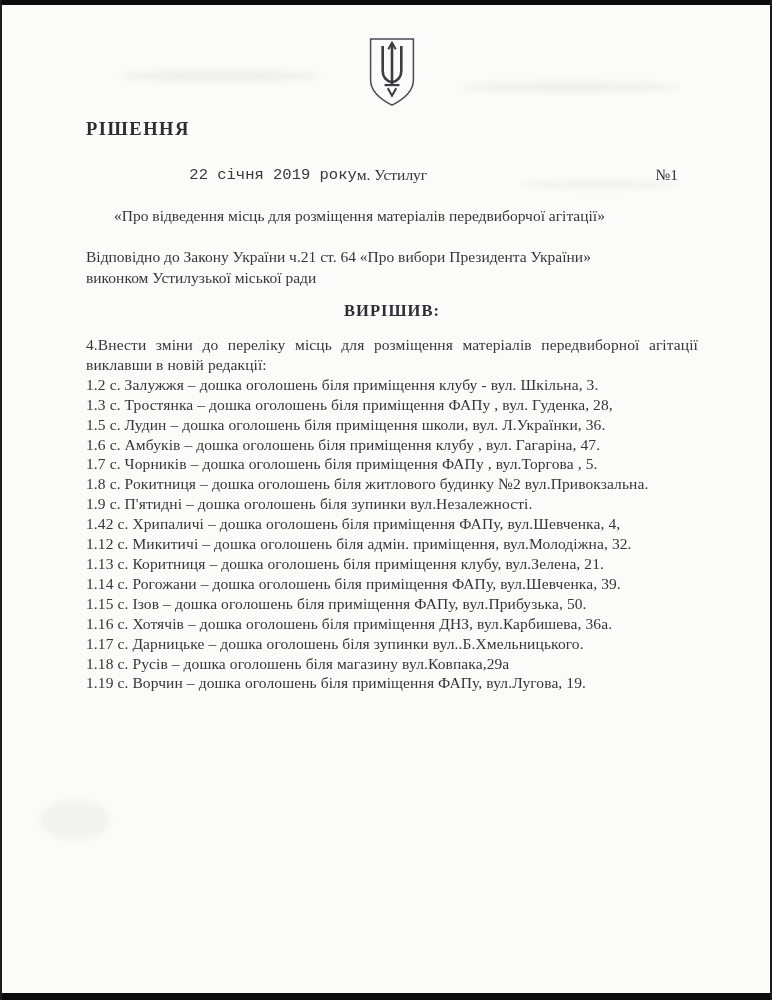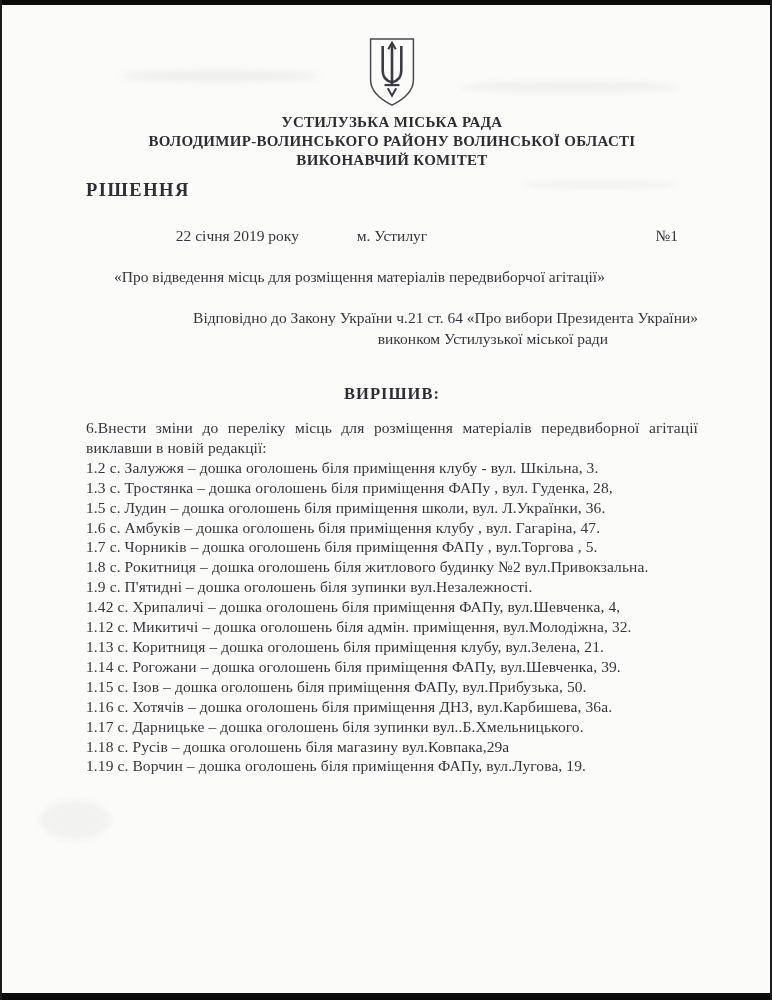--- a/index.html
+++ b/index.html
@@ -40,32 +40,32 @@
   .doc-type {
     font-weight: bold; color: #2d2d35;
     font-size: 18.5px; line-height: 24px; letter-spacing: 1.5px;
     margin-top: 8px;
   }
 
   .meta-row {
     display: grid; grid-template-columns: 1fr auto 1fr;
     margin-top: 24px; font-size: 15.5px; line-height: 20px;
   }
-  .meta-date   { text-align: center;  padding-left: 32px; }
+  .meta-date   { text-align: right;  padding-left: 32px; font-family: Liberation Mono, monospace; }
   .meta-place  { text-align: center; }
   .meta-number { text-align: right; padding-right: 20px; }
 
   .subject-block { margin-top: 20px; padding-left: 28px; font-size: 15.5px; line-height: 21px; }
-  .basis-block   { margin-top: 20px; text-align: right; font-size: 15.5px; line-height: 21px; }
+  .basis-block   { margin-top: 20px; text-align: left; font-size: 15.5px; line-height: 21px; }
   .basis-line2   { padding-right: 90px; }
 
   .resolved-heading {
     text-align: center; font-weight: bold; color: #2d2d35;
     font-size: 16.5px; line-height: 22px; letter-spacing: 1px;
-    margin-top: 34px;
+    margin-top: 12px;
   }
 
   .items { margin-top: 13px; font-size: 15.5px; line-height: 19.9px; }
   .items p { margin: 0; text-align: justify; letter-spacing: .1px; }
 </style>
 </head>
 <body>
 
 <div class="edge edge-top"></div>
 <div class="edge edge-bottom"></div>
@@ -86,25 +86,20 @@
         <path d="M19 12 V37 C19 44 23 48 29 49.5"></path>
         <path d="M39 12 V37 C39 44 35 48 29 49.5"></path>
         <path d="M29 9 V50"></path>
       </g>
       <path d="M25 14 L29 7 L33 14" fill="none" stroke="#3c3c44" stroke-width="2.2"></path>
       <path d="M21 52.5 H37" fill="none" stroke="#3c3c44" stroke-width="2.4"></path>
       <path d="M24.5 56 L29 64 L33.5 56" fill="none" stroke="#3c3c44" stroke-width="2.2"></path>
     </svg>
   </div>
 
-  <div class="org-block">
-    <div class="org-line">УСТИЛУЗЬКА МІСЬКА РАДА</div>
-    <div class="org-line">ВОЛОДИМИР-ВОЛИНСЬКОГО РАЙОНУ  ВОЛИНСЬКОЇ ОБЛАСТІ</div>
-    <div class="org-line">ВИКОНАВЧИЙ  КОМІТЕТ</div>
-  </div>
 
   <div class="doc-type">РІШЕННЯ</div>
 
   <div class="meta-row">
     <span class="meta-date">22 січня 2019 року</span>
     <span class="meta-place">м. Устилуг</span>
     <span class="meta-number">№1</span>
   </div>
 
   <div class="subject-block">
@@ -112,21 +107,21 @@
   </div>
 
   <div class="basis-block">
     <div>Відповідно до Закону України  ч.21 ст. 64 «Про вибори Президента України»</div>
     <div class="basis-line2">виконком Устилузької міської ради</div>
   </div>
 
   <div class="resolved-heading">ВИРІШИВ:</div>
 
   <div class="items">
-    <p>6.Внести зміни до переліку місць для розміщення матеріалів передвиборної агітації виклавши в новій редакції:</p>
+    <p>4.Внести зміни до переліку місць для розміщення матеріалів передвиборної агітації виклавши в новій редакції:</p>
     <p>1.2 с. Залужжя – дошка оголошень біля приміщення клубу - вул. Шкільна, 3.</p>
     <p>1.3 с. Тростянка – дошка оголошень біля приміщення ФАПу , вул. Гуденка, 28,</p>
     <p>1.5 с. Лудин – дошка оголошень біля приміщення школи, вул. Л.Українки, 36.</p>
     <p>1.6 с. Амбуків – дошка оголошень біля приміщення клубу , вул. Гагаріна, 47.</p>
     <p>1.7 с. Чорників – дошка оголошень біля приміщення ФАПу , вул.Торгова , 5.</p>
     <p>1.8 с. Рокитниця – дошка оголошень біля  житлового будинку №2 вул.Привокзальна.</p>
     <p>1.9 с. П'ятидні – дошка оголошень біля зупинки вул.Незалежності.</p>
     <p>1.42 с. Хрипаличі – дошка оголошень біля приміщення ФАПу, вул.Шевченка, 4,</p>
     <p>1.12 с. Микитичі – дошка оголошень біля адмін. приміщення, вул.Молодіжна, 32.</p>
     <p>1.13 с. Коритниця – дошка оголошень біля приміщення клубу, вул.Зелена, 21.</p>

